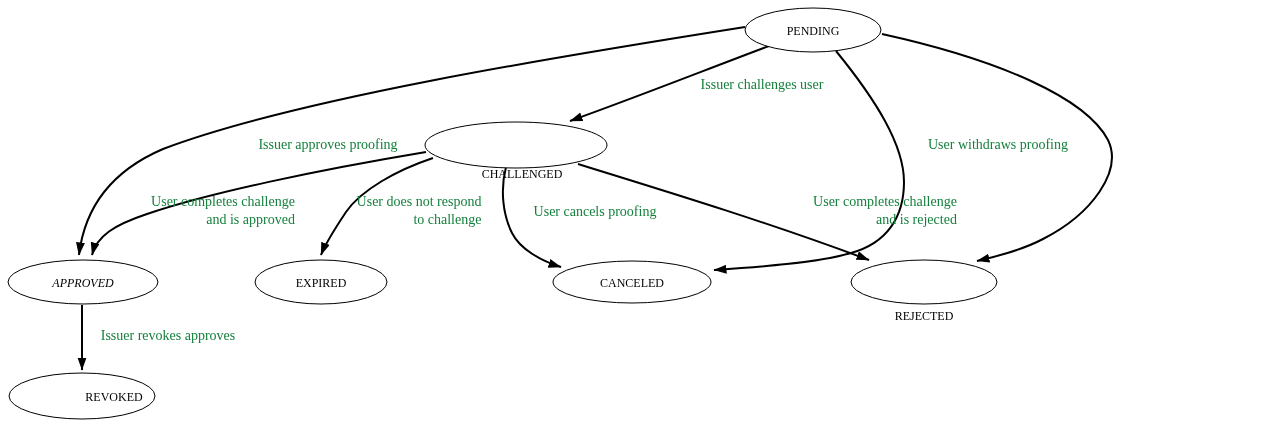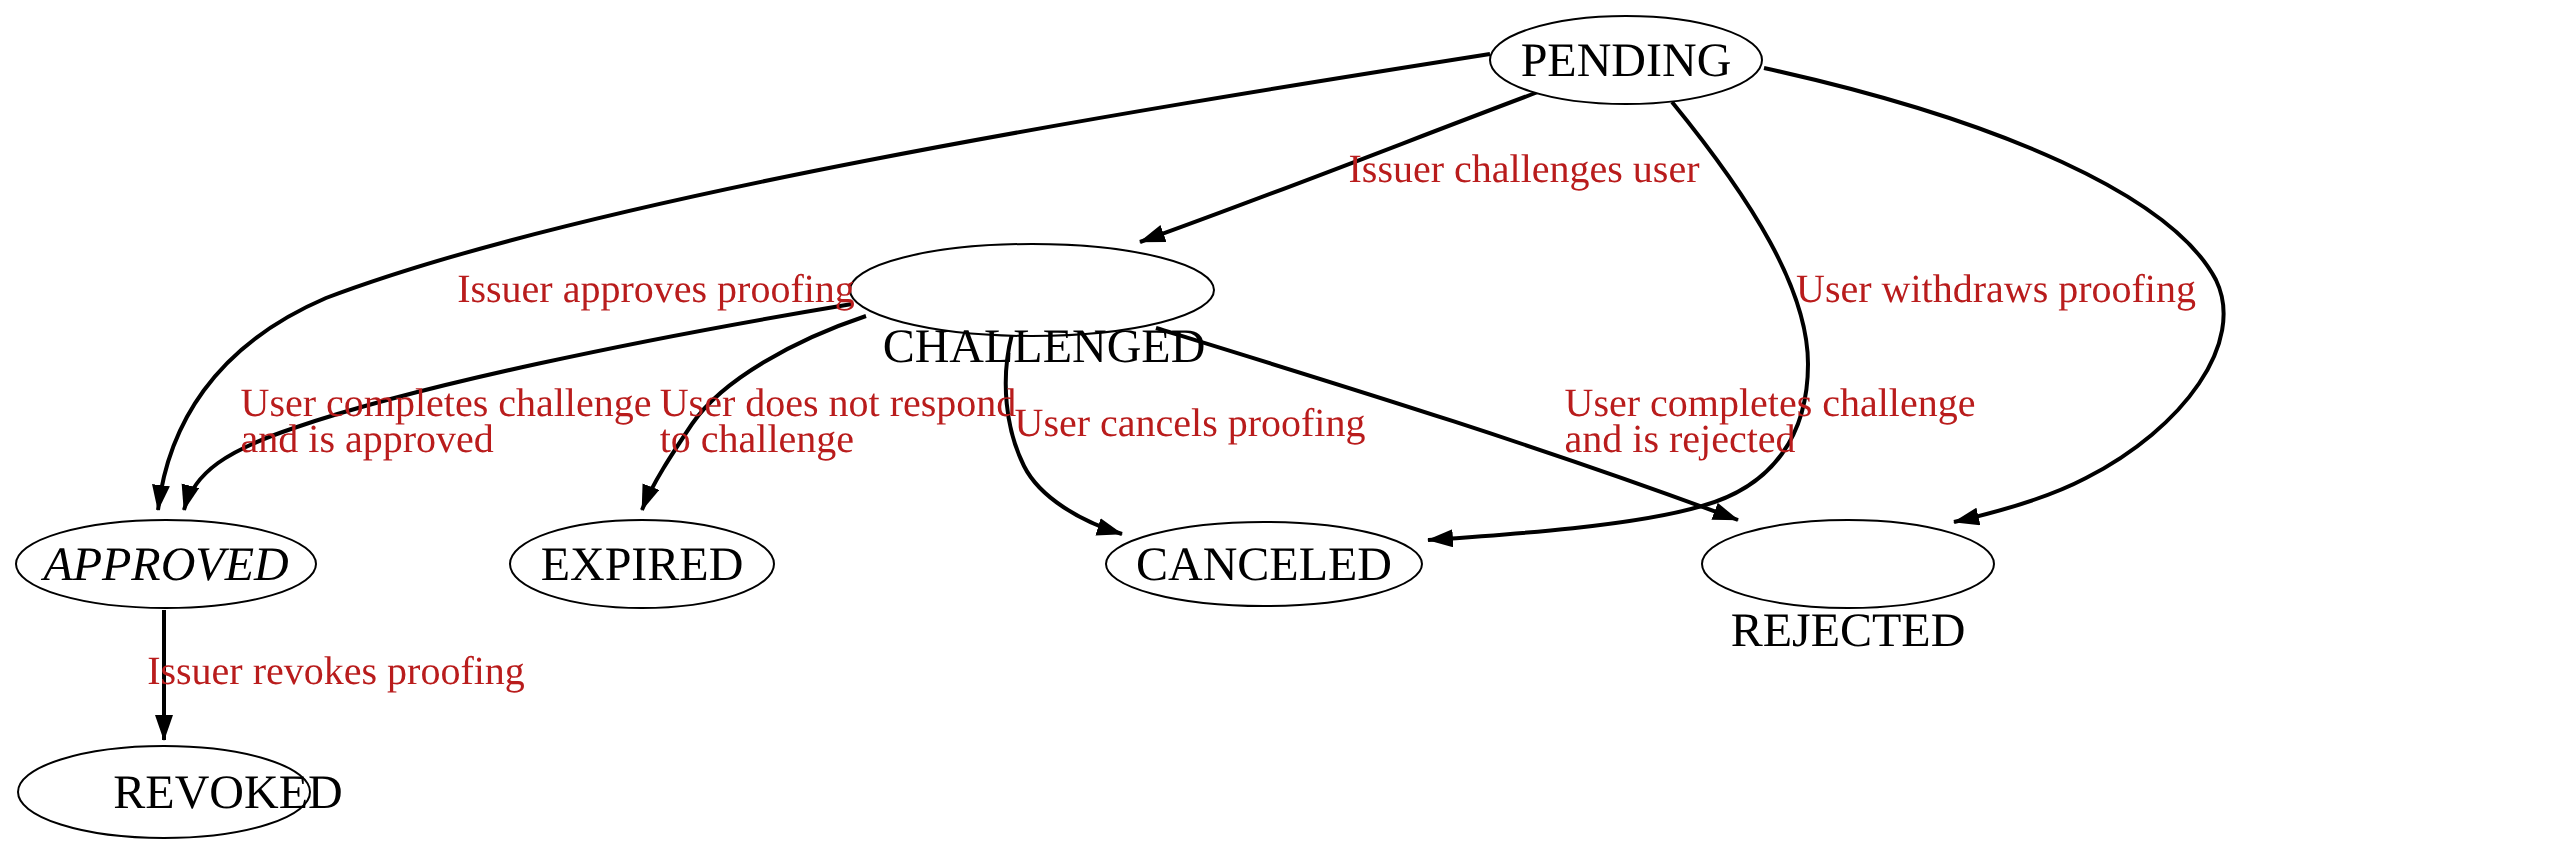--- a/index.html
+++ b/index.html
@@ -27,33 +27,33 @@
     stroke-width: 2;
   }
   .node-ellipse {
     fill: #ffffff;
     stroke: #000000;
     stroke-width: 1;
   }
   .nlabel {
     position: absolute;
     transform: translate(-50%, -50%);
-    font-size: 24px;
+    font-size: 12px;
     line-height: 18px;
     white-space: nowrap;
     color: #000000;
   }
   .elabel {
     position: absolute;
     transform: translateX(-50%);
-    font-size: 20px;
+    font-size: 14px;
     line-height: 18px;
-    text-align: left;
+    text-align: right;
     white-space: pre-line;
-    color: #b91c1c;
+    color: #15803d;
   }
 </style>
 </head>
 <body>
 
 <div class="canvas">
 
   <svg width="1278" height="427" viewBox="0 0 1278 427">
     <defs>
       <marker id="arrow" markerUnits="userSpaceOnUse" markerWidth="14" markerHeight="10" refX="12.5" refY="4.5" orient="auto">
@@ -95,15 +95,15 @@
   <div class="elabel" style="left:762px;  top:76px;">Issuer challenges user</div>
   <div class="elabel" style="left:328px;  top:136px;">Issuer approves proofing</div>
   <div class="elabel" style="left:998px;  top:136px;">User withdraws proofing</div>
   <div class="elabel" style="left:223px;  top:193px;">User completes challenge
 and is approved</div>
   <div class="elabel" style="left:419px;  top:193px;">User does not respond
 to challenge</div>
   <div class="elabel" style="left:595px;  top:203px;">User cancels proofing</div>
   <div class="elabel" style="left:885px;  top:193px;">User completes challenge
 and is rejected</div>
-  <div class="elabel" style="left:168px;  top:327px;">Issuer revokes proofing</div>
+  <div class="elabel" style="left:168px;  top:327px;">Issuer revokes approves</div>
 
 </div>
 
 </body></html>

